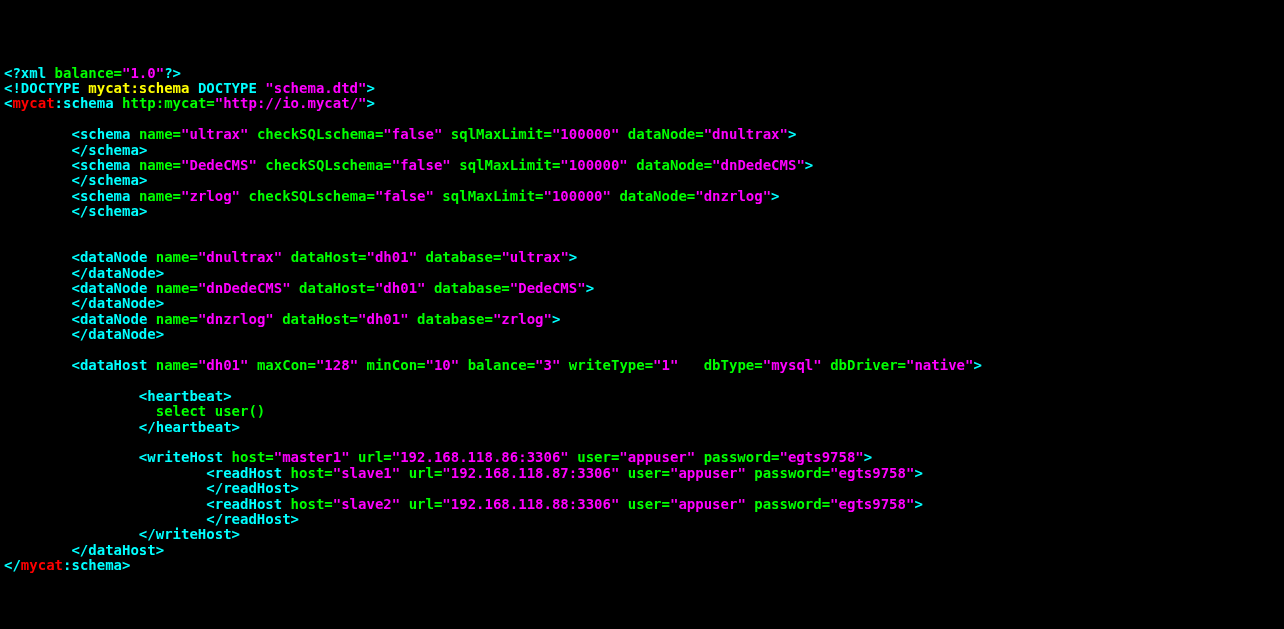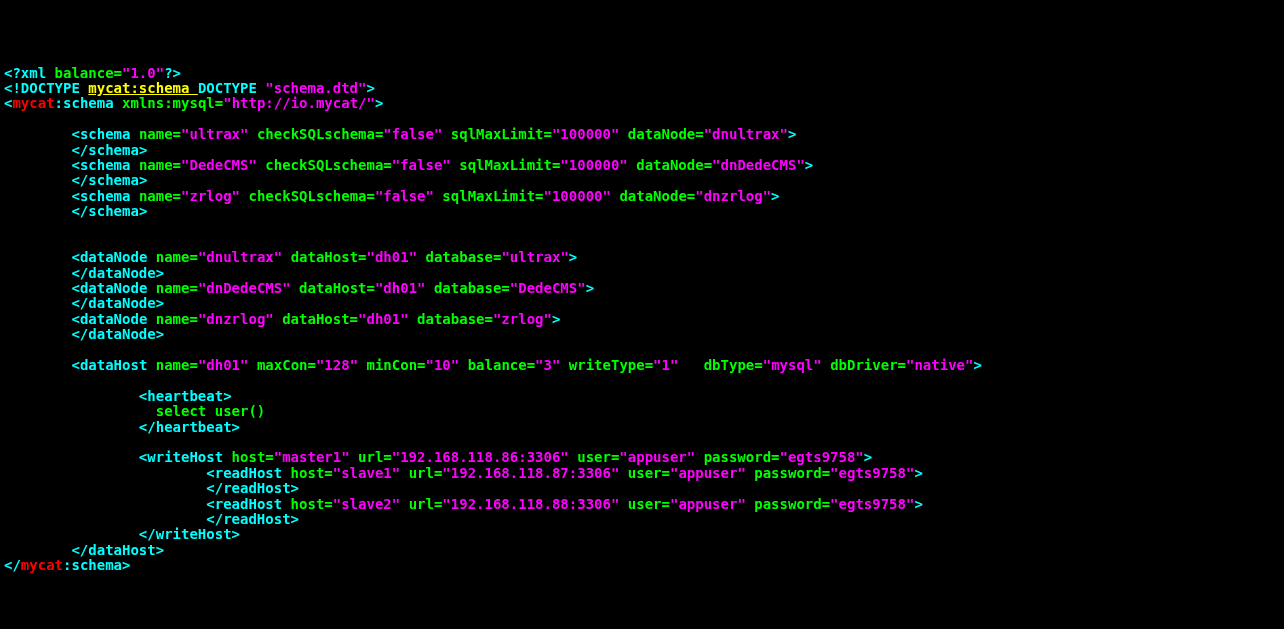--- a/index.html
+++ b/index.html
@@ -12,31 +12,31 @@
     font-weight: bold;
     color: #00ffff;
     white-space: pre;
     width: 1284px;
     box-sizing: border-box;
   }
   .cyan { color: #00ffff; }
   .green { color: #00ff00; }
   .magenta { color: #ff00ff; }
   .red { color: #ff0000; text-align: right; }
-  .yellow { color: #ffff00; text-decoration: underline; }
+  .yellow { color: #ffff00; }
   pre { margin: 0; }
 </style>
 </head>
 <body>
 
 
 
 <pre><span class="cyan"><span>&lt;?xml </span><span class="green">balance=</span><span class="magenta">"1.0"</span><span>?&gt;</span></span>
 <span><span class="cyan">&lt;!DOCTYPE </span><span class="yellow">mycat:schema </span><span class="cyan">DOCTYPE </span><span class="magenta">"schema.dtd"</span><span class="cyan">&gt;</span></span>
-<span><span class="cyan">&lt;</span><span class="red">mycat</span><span class="cyan">:</span><span class="cyan">schema </span><span class="green">xmlns:mysql=</span><span class="magenta">"http://io.mycat/"</span><span class="cyan">&gt;</span></span>
+<span><span class="cyan">&lt;</span><span class="red">mycat</span><span class="cyan">:</span><span class="cyan">schema </span><span class="green">http:mycat=</span><span class="magenta">"http://io.mycat/"</span><span class="cyan">&gt;</span></span>
 
 <span>        </span><span><span class="cyan">&lt;<span>schema</span> </span><span class="green">name=</span><span class="magenta">"ultrax"</span><span class="green"> checkSQLschema=</span><span class="magenta">"false"</span><span class="green"> sqlMaxLimit=</span><span class="magenta">"100000"</span><span class="green"> dataNode=</span><span class="magenta">"dnultrax"</span><span class="cyan">&gt;</span></span>
 <span>        </span><span class="cyan">&lt;/<span>schema</span>&gt;</span>
 <span>        </span><span><span class="cyan">&lt;<span>schema</span> </span><span class="green">name=</span><span class="magenta">"DedeCMS"</span><span class="green"> checkSQLschema=</span><span class="magenta">"false"</span><span class="green"> sqlMaxLimit=</span><span class="magenta">"100000"</span><span class="green"> dataNode=</span><span class="magenta">"dnDedeCMS"</span><span class="cyan">&gt;</span></span>
 <span>        </span><span class="cyan">&lt;/<span>schema</span>&gt;</span>
 <span>        </span><span><span class="cyan">&lt;<span>schema</span> </span><span class="green">name=</span><span class="magenta">"zrlog"</span><span class="green"> checkSQLschema=</span><span class="magenta">"false"</span><span class="green"> sqlMaxLimit=</span><span class="magenta">"100000"</span><span class="green"> dataNode=</span><span class="magenta">"dnzrlog"</span><span class="cyan">&gt;</span></span>
 <span>        </span><span class="cyan">&lt;/<span>schema</span>&gt;</span>
 
 
 <span>        </span><span><span class="cyan">&lt;<span>dataNode</span> </span><span class="green">name=</span><span class="magenta">"dnultrax"</span><span class="green"> dataHost=</span><span class="magenta">"dh01"</span><span class="green"> database=</span><span class="magenta">"ultrax"</span><span class="cyan">&gt;</span></span>

